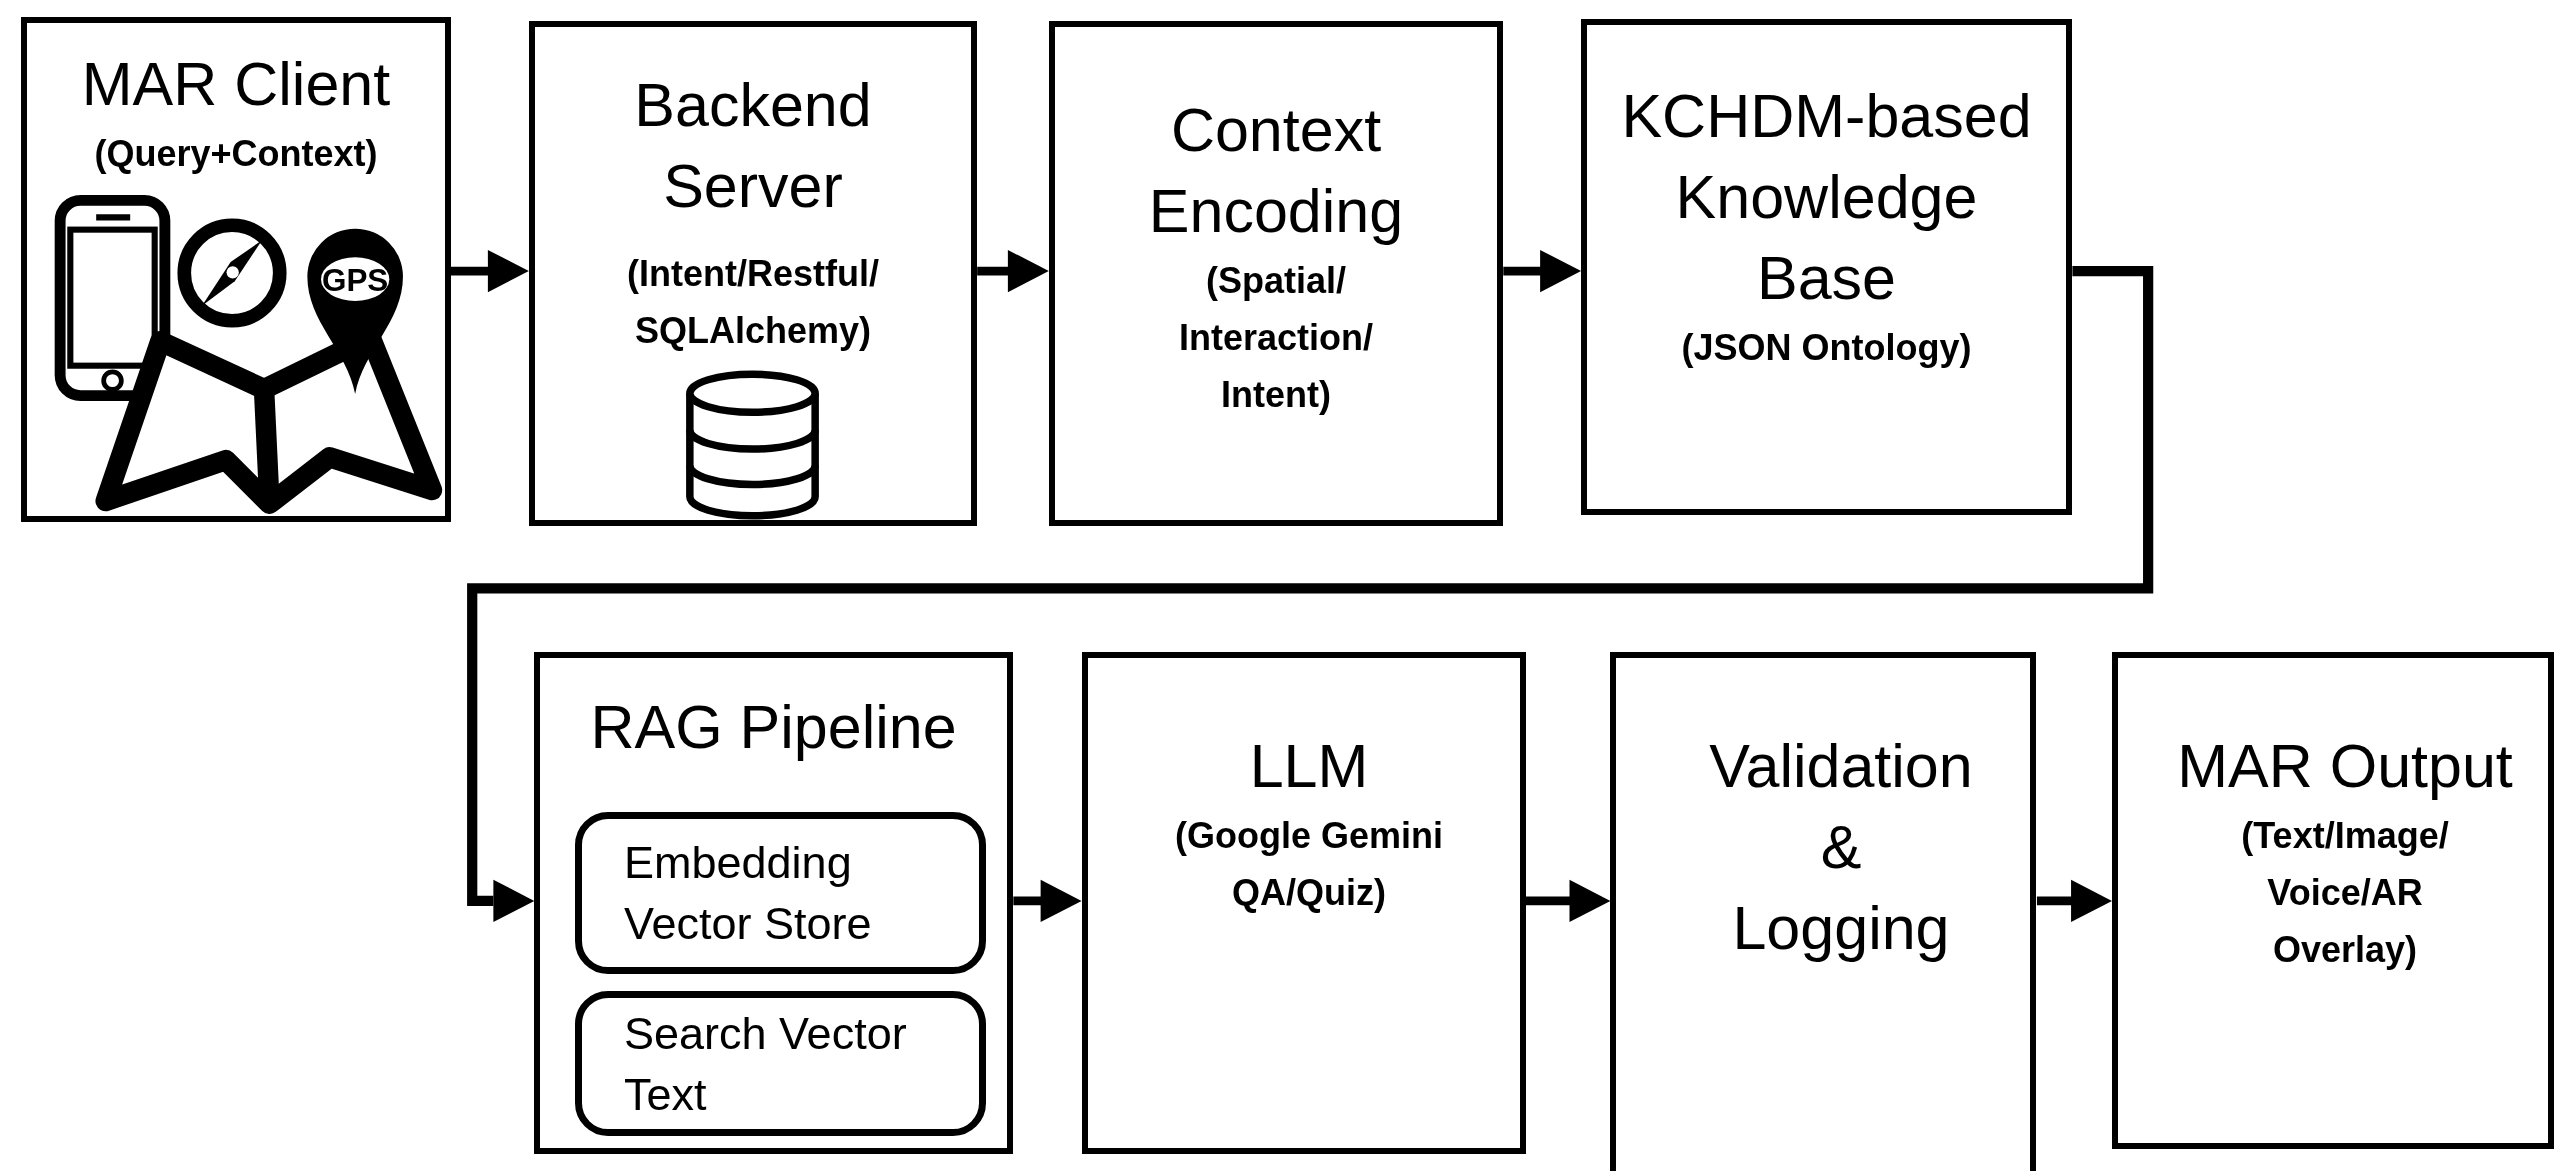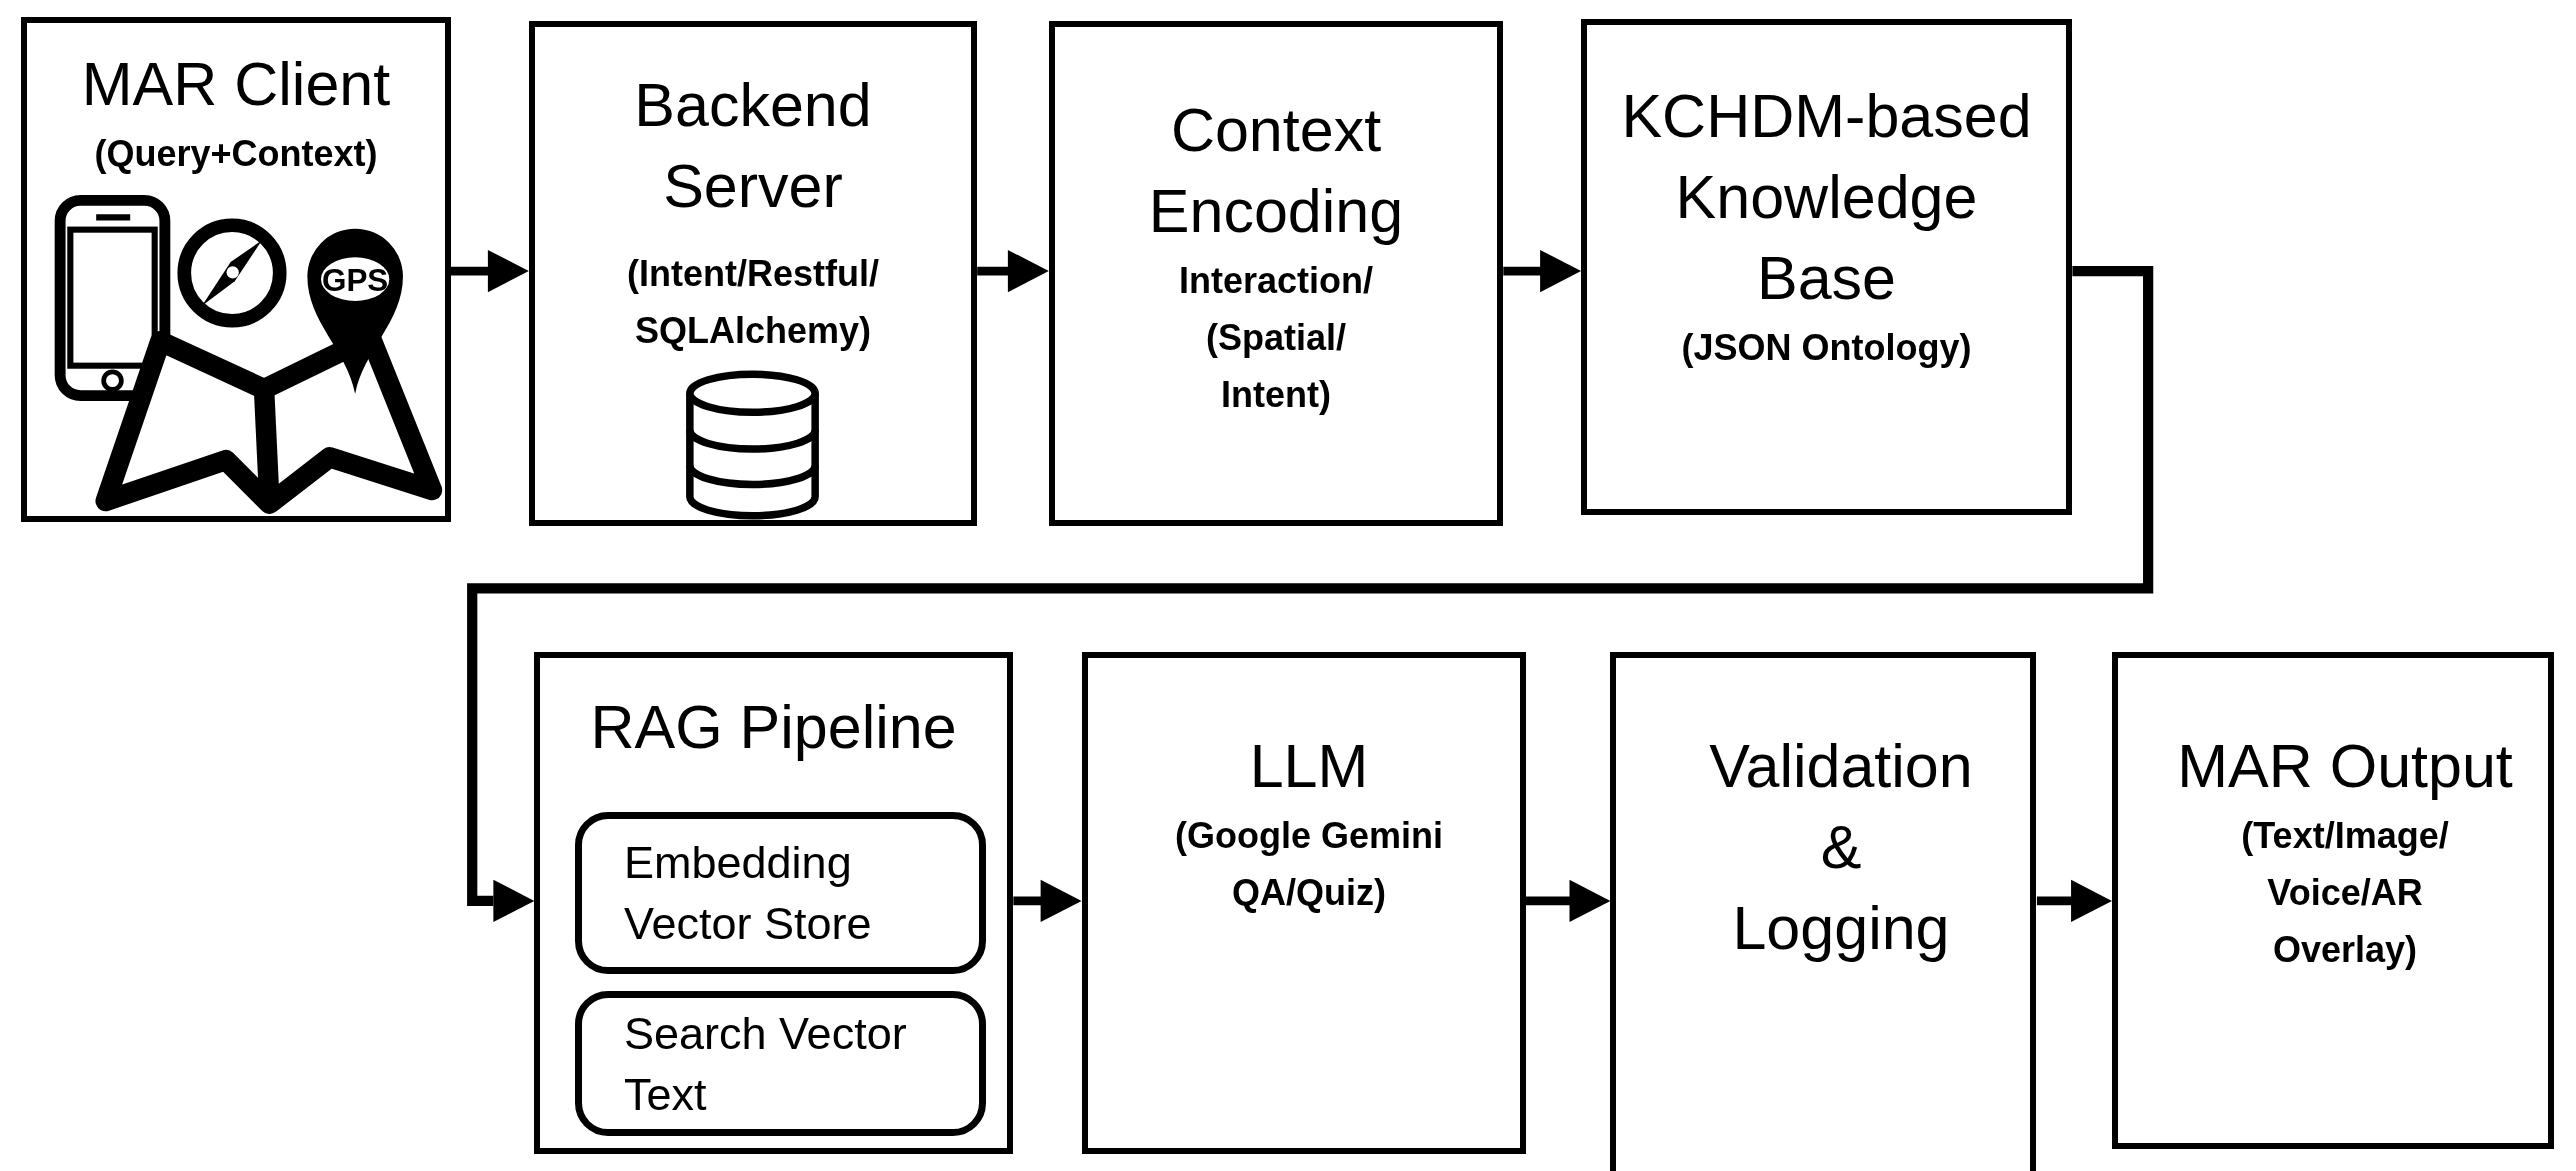--- a/index.html
+++ b/index.html
@@ -113,22 +113,22 @@
       <ellipse cx="105" cy="38" rx="92" ry="28" fill="#ffffff" stroke="#000000" stroke-width="11"></ellipse>
       <path d="M13,92 a92,28 0 0 0 184,0" fill="none" stroke="#000000" stroke-width="11"></path>
       <path d="M13,144 a92,28 0 0 0 184,0" fill="none" stroke="#000000" stroke-width="11"></path>
     </svg>
   </div>
 
   <div class="box" style="left:1049px; top:20.5px; width:454px; height:505px;">
     <div style="margin-top:63px;">
       <div class="title">Context</div>
       <div class="title">Encoding</div>
+      <div class="subtitle">(Spatial/</div>
       <div class="subtitle">Interaction/</div>
-      <div class="subtitle">(Spatial/</div>
       <div class="subtitle">Intent)</div>
     </div>
   </div>
 
   <div class="box" style="left:1581px; top:19px; width:491px; height:496px;">
     <div style="margin-top:51px;">
       <div class="title">KCHDM-based</div>
       <div class="title">Knowledge</div>
       <div class="title">Base</div>
       <div class="subtitle">(JSON Ontology)</div>

